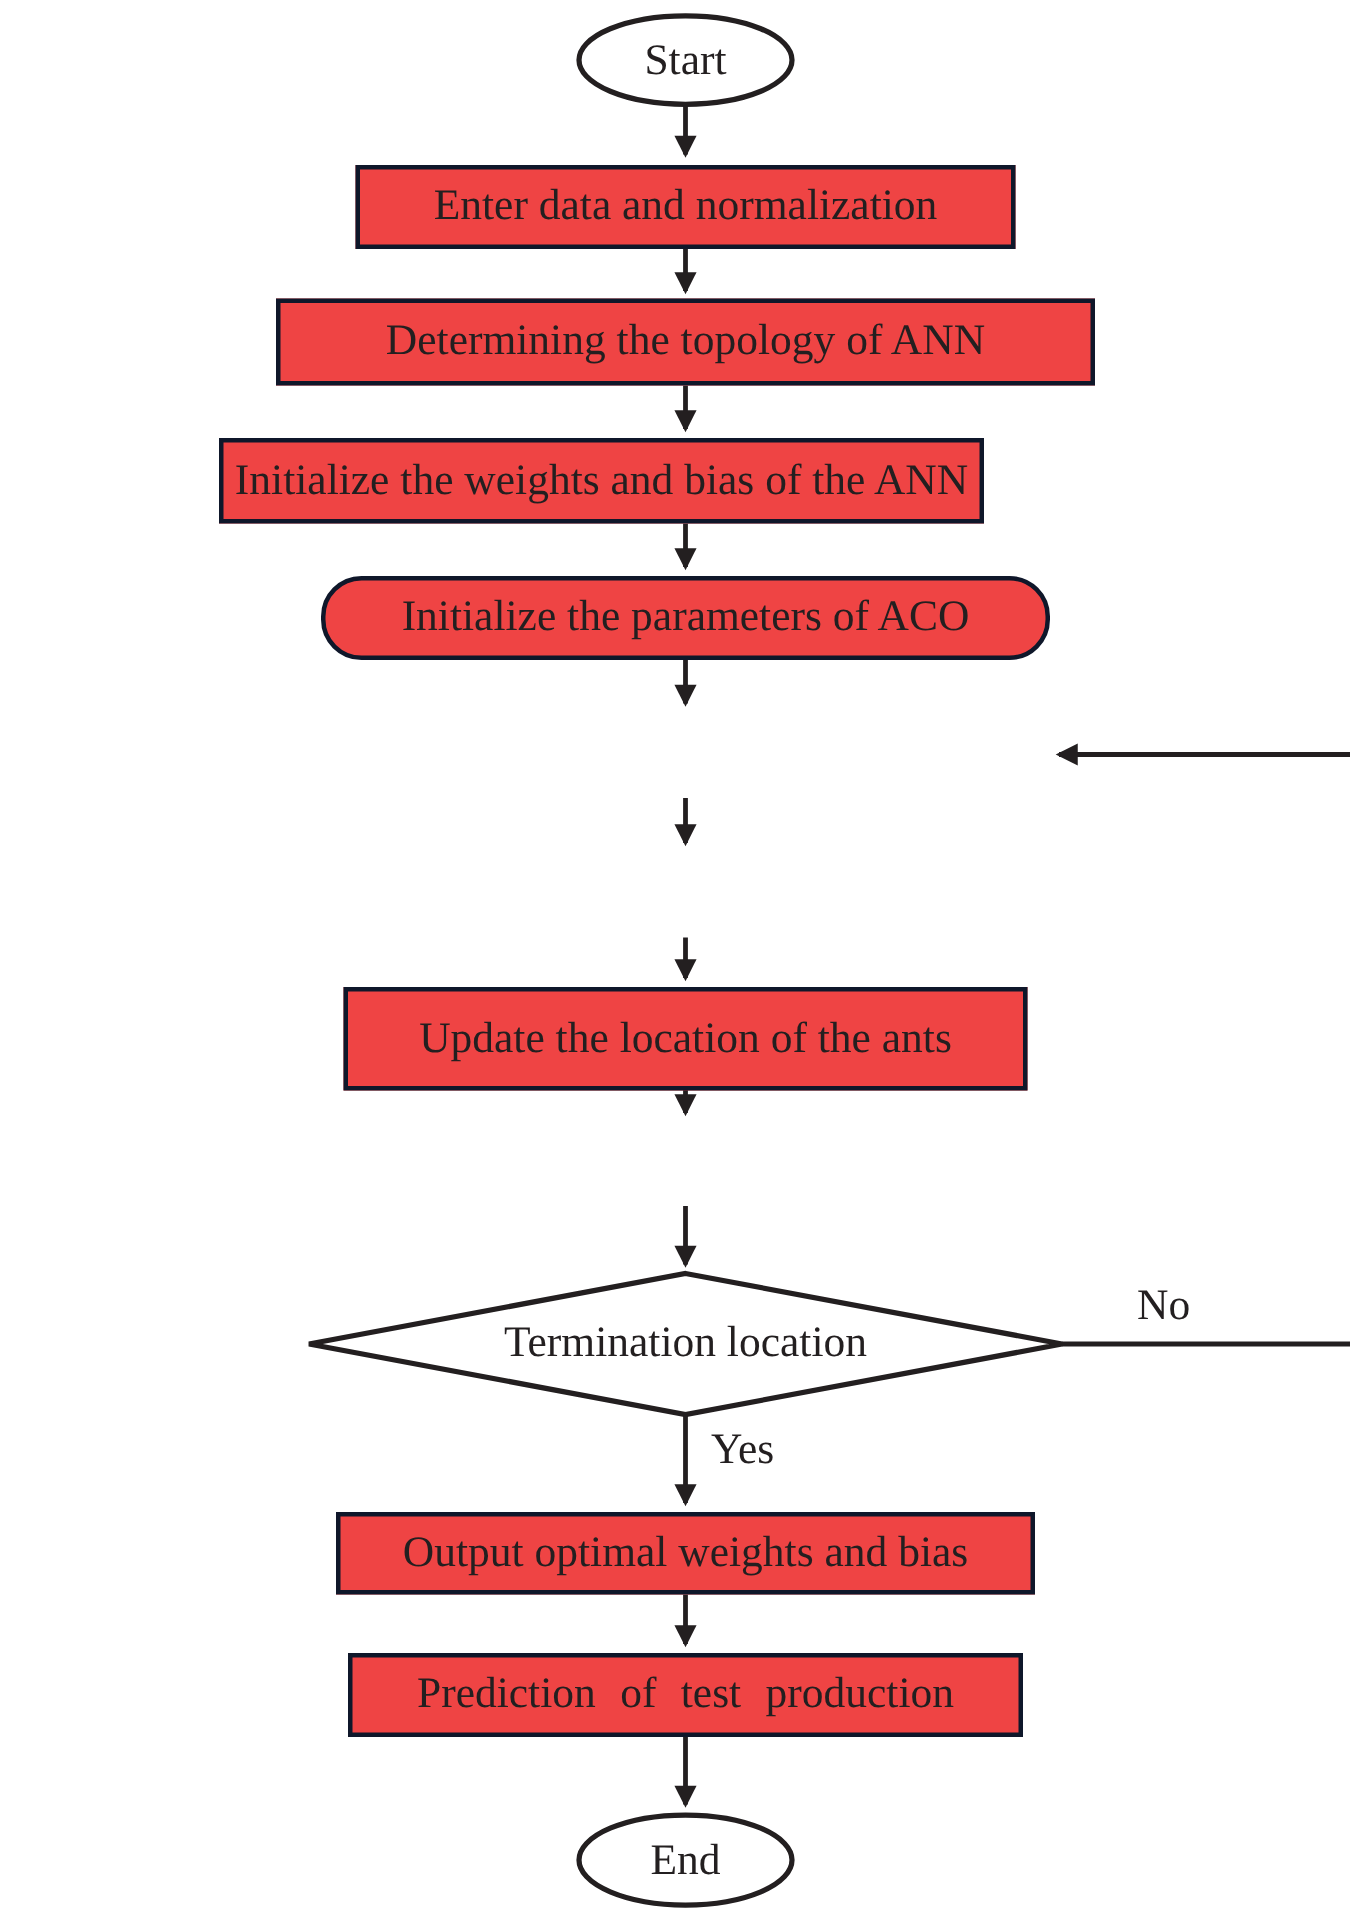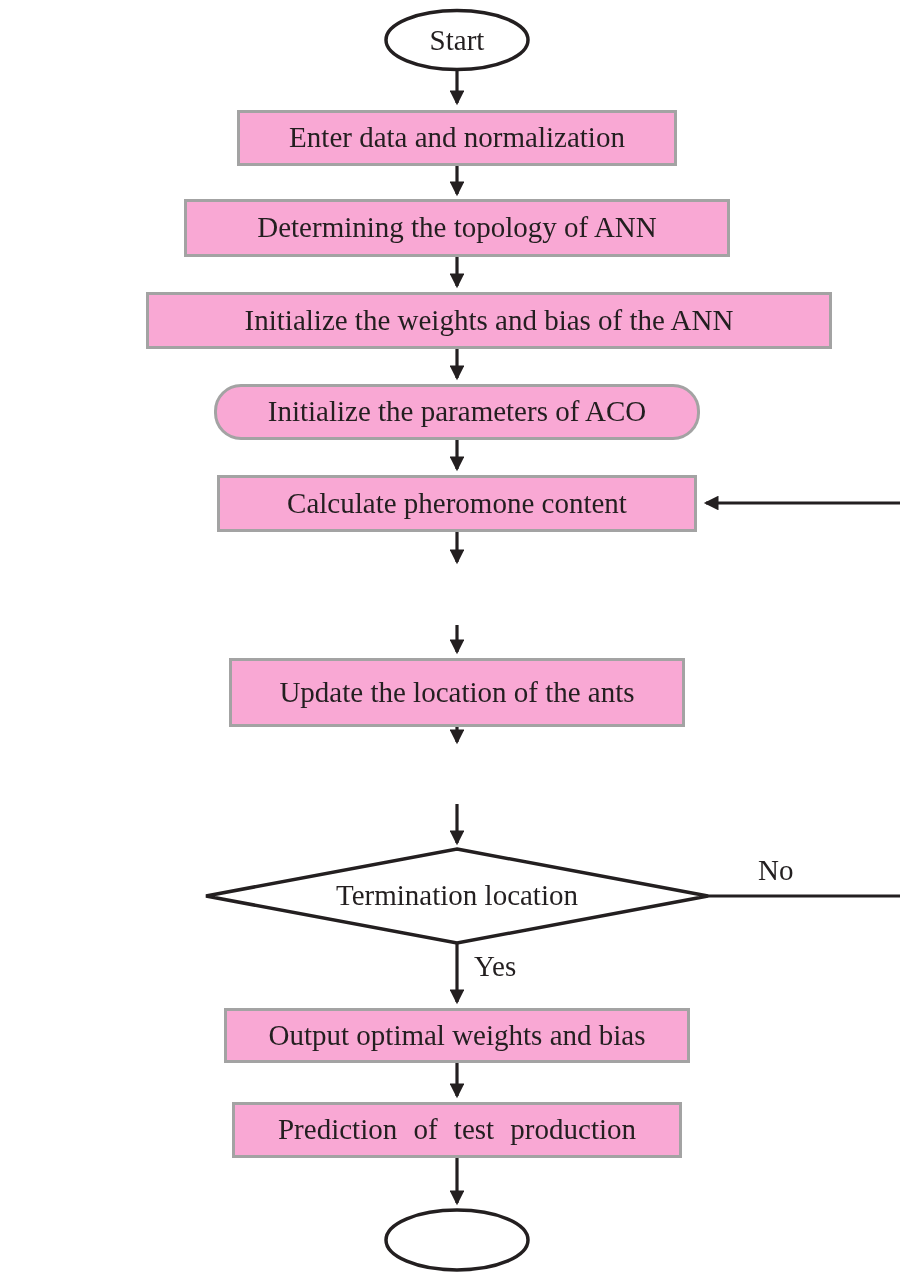--- a/index.html
+++ b/index.html
@@ -22,27 +22,27 @@
     position: absolute;
     box-sizing: border-box;
     display: flex;
     align-items: center;
     justify-content: center;
     text-align: center;
     font-size: 29px;
     line-height: 1.1;
     white-space: nowrap;
   }
-  .rect { border: 3px solid #a3a3a3; background: #f9a8d4; }
+  .rect { border: 3px solid #0f172a; background: #ef4444; }
   .shape-text { border: none; background: transparent; }
 
   
   #n-enter        { left: 205px; top: 110px;  width: 440px; height: 56px; }
   #n-topology     { left: 152px; top: 199px;  width: 546px; height: 58px; }
-  #n-init-weights { left: 114px; top: 292px;  width: 686px; height: 57px; }
+  #n-init-weights { left: 114px; top: 292px;  width: 510px; height: 57px; }
   #n-init-aco     { left: 182px; top: 384px;  width: 486px; height: 56px; border-radius: 27px; }
   #n-calc         { left: 185px; top: 475px;  width: 480px; height: 57px; }
   #n-determine    { left: 7px;   top: 568px;  width: 840px; height: 57px; }
   #n-update-loc   { left: 197px; top: 658px;  width: 456px; height: 69px; }
   #n-update-opt   { left: 30px;  top: 748px;  width: 790px; height: 56px; }
   #n-output       { left: 192px; top: 1008px; width: 466px; height: 55px; }
   #n-prediction   { left: 200px; top: 1102px; width: 450px; height: 56px; word-spacing: 9px; }
 
   
   #n-start       { left: 354px; top: 12px;   width: 142px; height: 58px; }
@@ -86,26 +86,26 @@
       <line x1="425" y1="804" x2="425" y2="843" marker-end="url(#arrow)"></line>
       <line x1="425" y1="943" x2="425" y2="1002" marker-end="url(#arrow)"></line>
       <line x1="425" y1="1063" x2="425" y2="1096" marker-end="url(#arrow)"></line>
       <line x1="425" y1="1158" x2="425" y2="1203" marker-end="url(#arrow)"></line>
     </g>
 
     <polyline points="676,896 891,896 891,503 674,503" fill="none" stroke="#231f20" stroke-width="3.2" marker-end="url(#arrow)"></polyline>
   </svg>
 
   <div class="node shape-text" id="n-start">Start</div>
+  <div class="node shape-text" id="n-end">End</div>
 
   <div class="node rect" id="n-enter">Enter data and normalization</div>
   <div class="node rect" id="n-topology">Determining the topology of ANN</div>
   <div class="node rect" id="n-init-weights">Initialize the weights and bias of the ANN</div>
   <div class="node rect" id="n-init-aco">Initialize the parameters of ACO</div>
-  <div class="node rect" id="n-calc">Calculate pheromone content</div>
   <div class="node rect" id="n-update-loc">Update the location of the ants</div>
 
   <div class="node shape-text" id="n-termination">Termination location</div>
 
   <div class="edge-label" id="lbl-no">No</div>
   <div class="edge-label" id="lbl-yes">Yes</div>
 
   <div class="node rect" id="n-output">Output optimal weights and bias</div>
   <div class="node rect" id="n-prediction">Prediction of test production</div>
 

